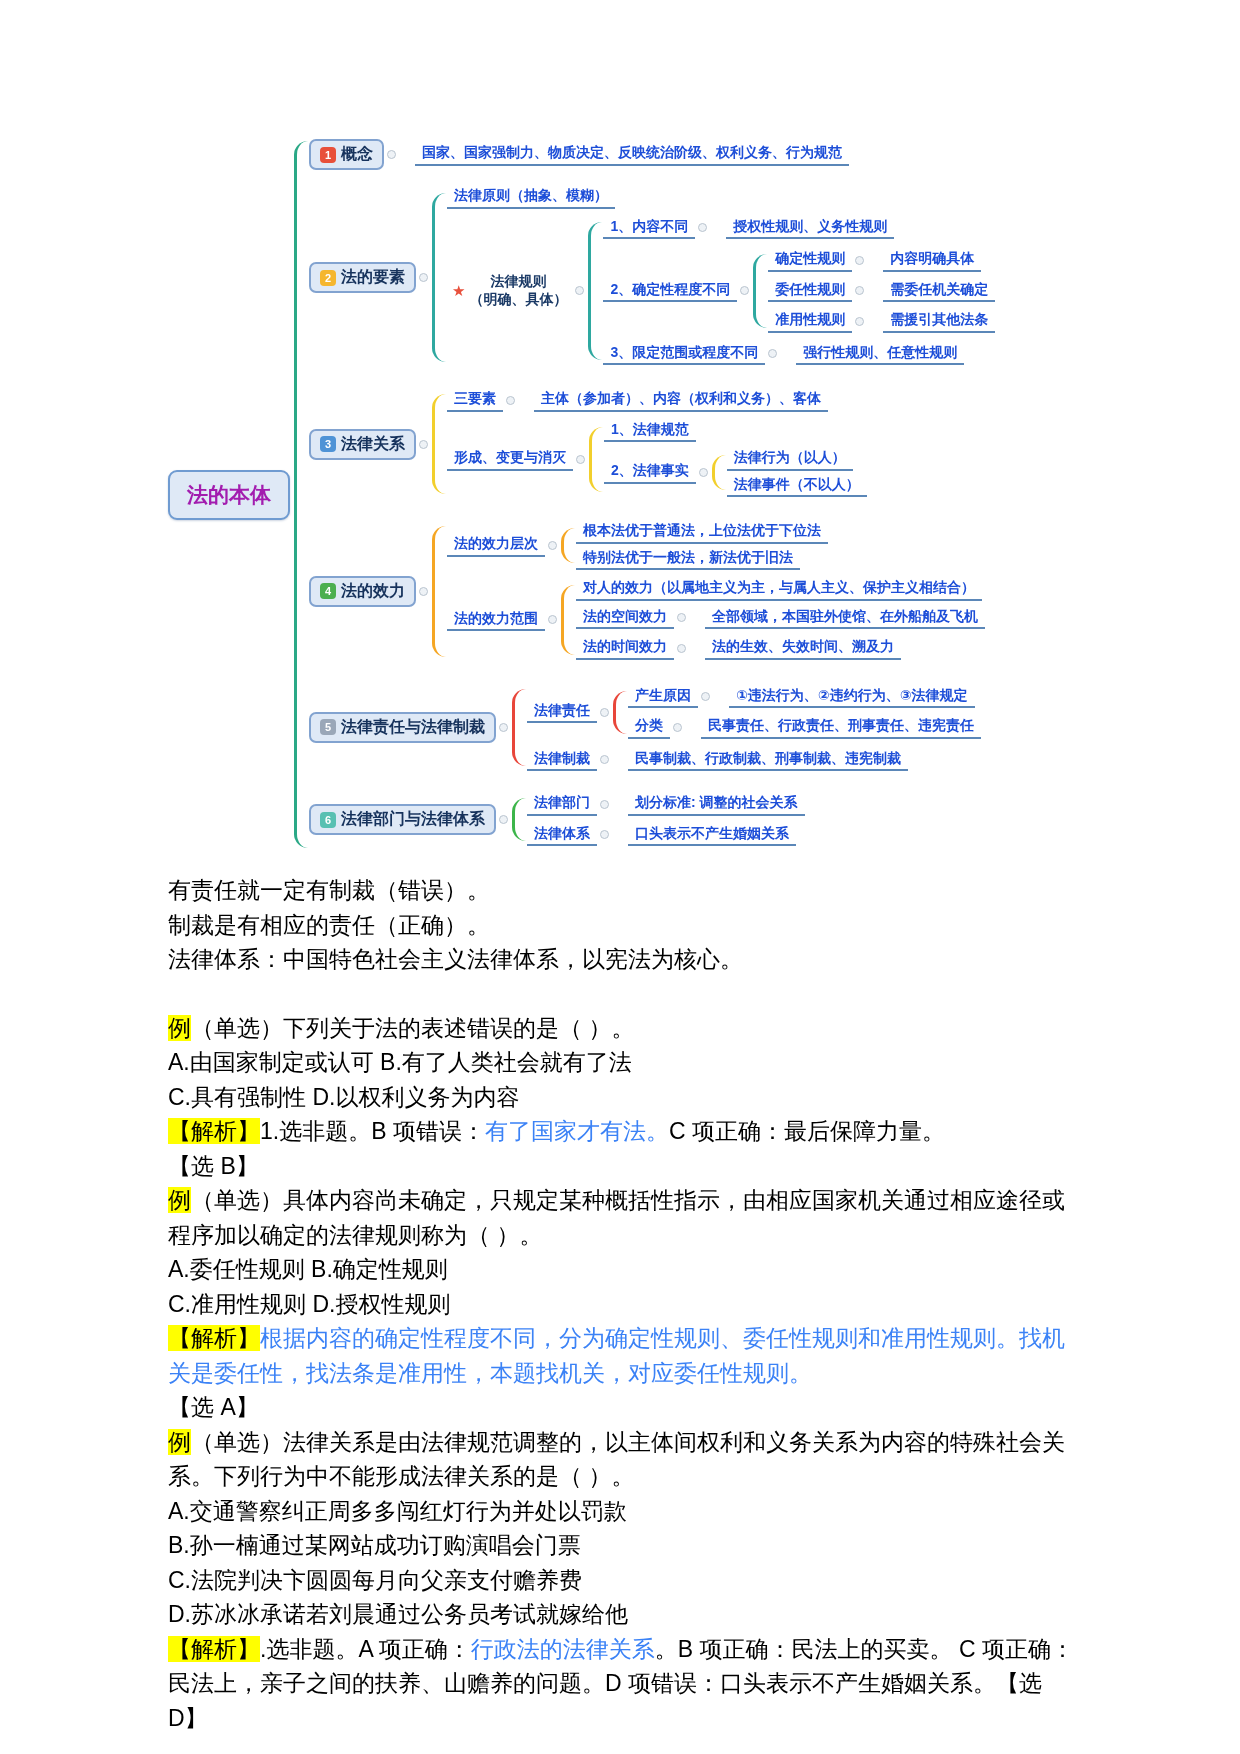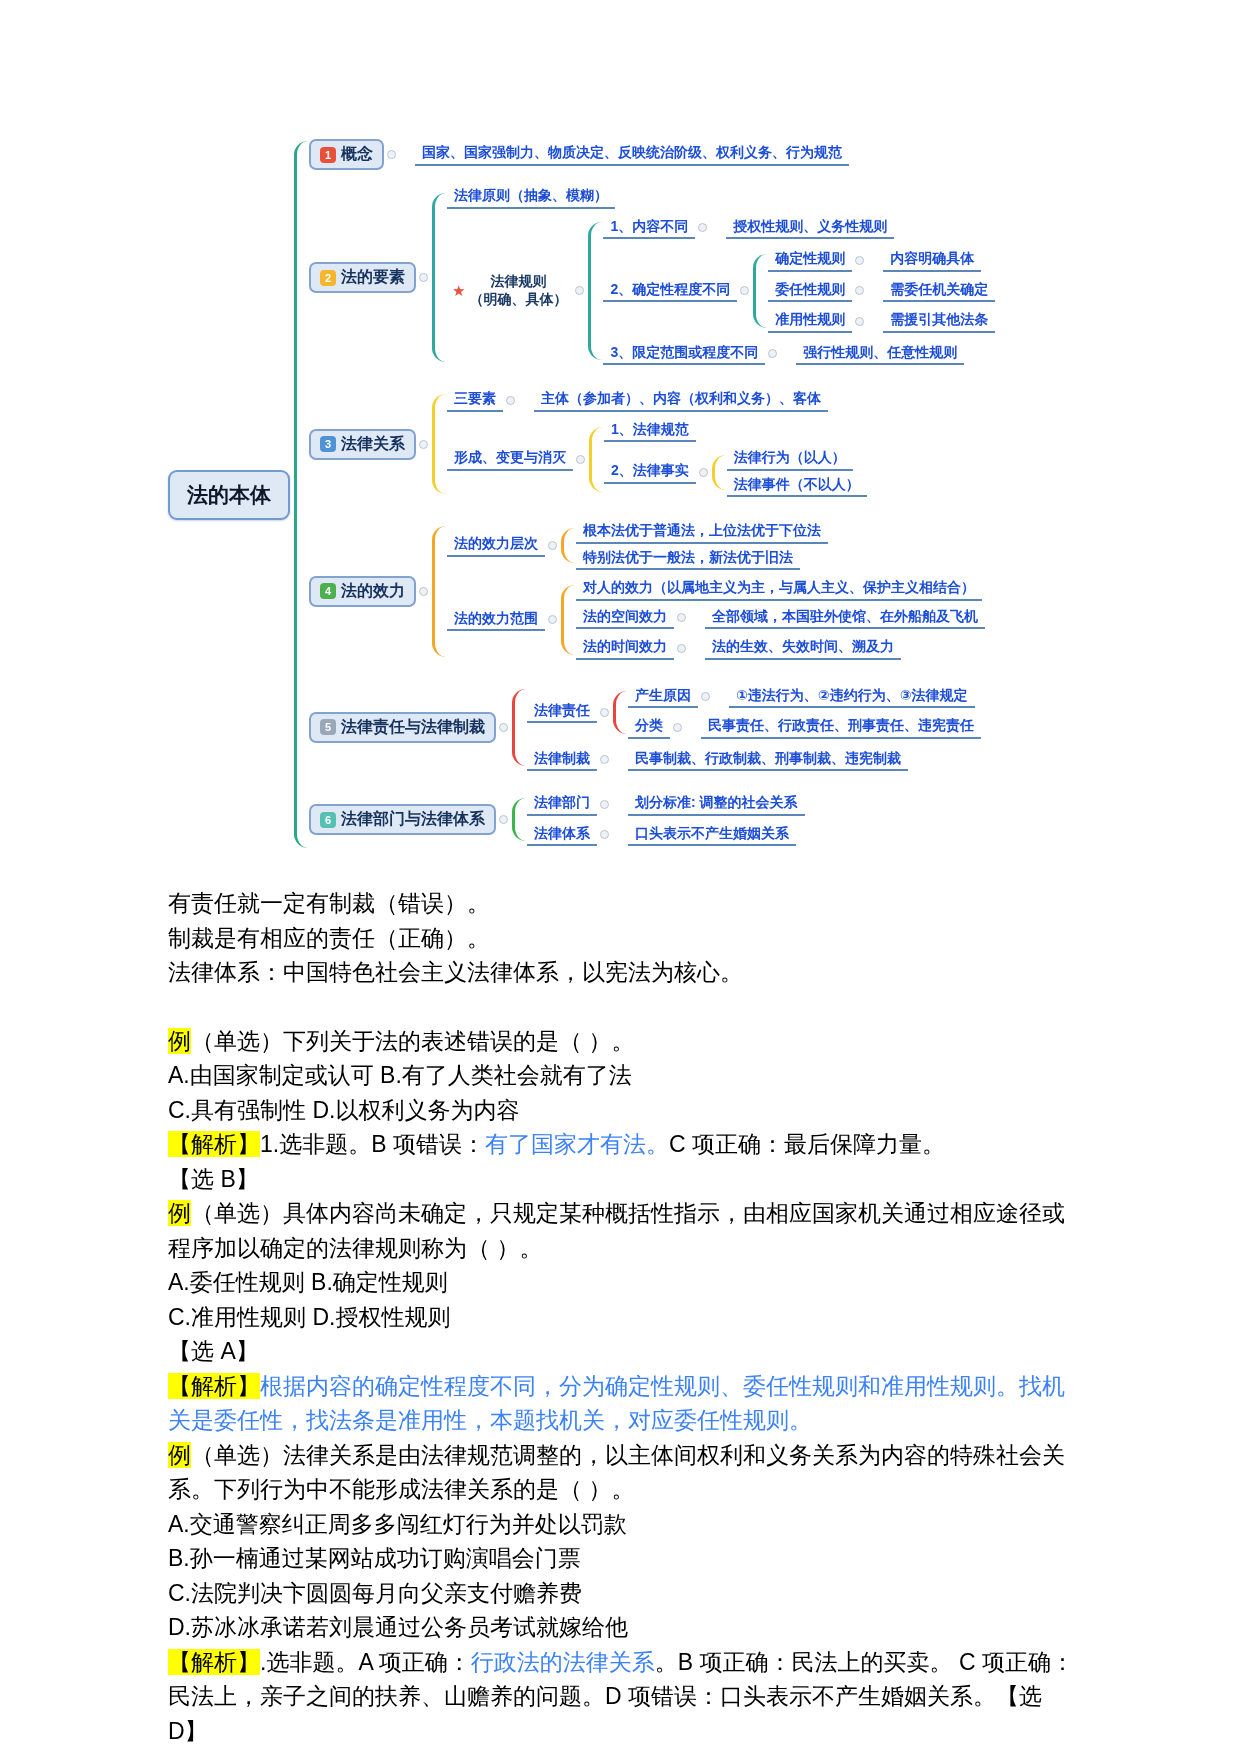--- a/index.html
+++ b/index.html
@@ -12,21 +12,21 @@
   .mindmap { display:flex; align-items:center; margin:132px 0 0 168px; }
   .node-row { display:flex; align-items:center; margin:2px 0; }
   .branches > .node-row { margin:7px 0; }
   .node-box {
     background:#dfe9f6; border:2px solid #82a3d0; border-radius:7px;
     padding:3px 9px; font-weight:700; color:#16325c; font-size:16px;
     display:flex; align-items:center; gap:5px; white-space:nowrap; flex:none;
   }
   .root-box {
     background:#dfe9f6; border:2px solid #6f9bd1; border-radius:9px;
-    padding:9px 17px; font-weight:700; color:#0f172a; font-size:21px;
+    padding:9px 17px; font-weight:700; color:#a21caf; font-size:21px;
     white-space:nowrap; flex:none; margin-right:3px;
     box-shadow:0 1px 2px rgba(60,90,140,.25);
   }
   .node-leaf {
     font-weight:700; color:#1d4ed8; font-size:14px; line-height:1.25;
     padding:1px 7px 2px; border-bottom:2.5px solid #5b87b8;
     white-space:nowrap; flex:none;
   }
   .node-plain {
     font-weight:700; color:#1b3a66; font-size:14px; padding:1px 5px;
@@ -45,21 +45,21 @@
   .children {
     display:flex; flex-direction:column; justify-content:center;
     position:relative; padding-left:15px; margin-left:1px;
   }
   .children.bracket::before {
     content:""; position:absolute; left:0; top:9px; bottom:9px; width:12px;
     border-left:3.5px solid currentColor;
     border-top-left-radius:14px; border-bottom-left-radius:14px;
   }
   
-  .content { margin:29px 0 0 168px; width:918px; font-size:23px; line-height:1.5; color:#000; }
+  .content { margin:16px 0 0 168px; width:918px; font-size:23px; line-height:1.5; color:#000; }
   .content p { margin:0; }
   .hl { background:#ffff00; }
   .red { color:#3b82f6; }
   .blank { height:34px; }
 </style>
 </head>
 <body>
 
 <div class="page">
 
@@ -316,22 +316,22 @@
       <p><span class="">法律体系：中国特色社会主义法律体系，以宪法为核心。</span></p>
       <p class="blank"></p>
       <p><span class="hl">例</span><span class="">（单选）下列关于法的表述错误的是（ ）。</span></p>
       <p><span class="">A.由国家制定或认可 B.有了人类社会就有了法</span></p>
       <p><span class="">C.具有强制性 D.以权利义务为内容</span></p>
       <p><span class="hl">【解析】</span><span class="">1.选非题。B 项错误：</span><span class="red">有了国家才有法。</span><span class="">C 项正确：最后保障力量。</span></p>
       <p><span class="">【选 B】</span></p>
       <p><span class="hl">例</span><span class="">（单选）具体内容尚未确定，只规定某种概括性指示，由相应国家机关通过相应途径或程序加以确定的法律规则称为（ ）。</span></p>
       <p><span class="">A.委任性规则 B.确定性规则</span></p>
       <p><span class="">C.准用性规则 D.授权性规则</span></p>
+      <p><span class="hl">【解析】</span><span class="red">根据内容的确定性程度不同，分为确定性规则、委任性规则和准用性规则。找机关是委任性，找法条是准用性，本题找机关，对应委任性规则。</span></p>
       <p><span class="">【选 A】</span></p>
-      <p><span class="hl">【解析】</span><span class="red">根据内容的确定性程度不同，分为确定性规则、委任性规则和准用性规则。找机关是委任性，找法条是准用性，本题找机关，对应委任性规则。</span></p>
       <p><span class="hl">例</span><span class="">（单选）法律关系是由法律规范调整的，以主体间权利和义务关系为内容的特殊社会关系。下列行为中不能形成法律关系的是（ ）。</span></p>
       <p><span class="">A.交通警察纠正周多多闯红灯行为并处以罚款</span></p>
       <p><span class="">B.孙一楠通过某网站成功订购演唱会门票</span></p>
       <p><span class="">C.法院判决卞圆圆每月向父亲支付赡养费</span></p>
       <p><span class="">D.苏冰冰承诺若刘晨通过公务员考试就嫁给他</span></p>
       <p><span class="hl">【解析】</span><span class="">.选非题。A 项正确：</span><span class="red">行政法的法律关系</span><span class="">。B 项正确：民法上的买卖。 C 项正确：民法上，亲子之间的扶养、山赡养的问题。D 项错误：口头表示不产生婚姻关系。【选 D】</span></p>
     </div>
 
 </div>
 

